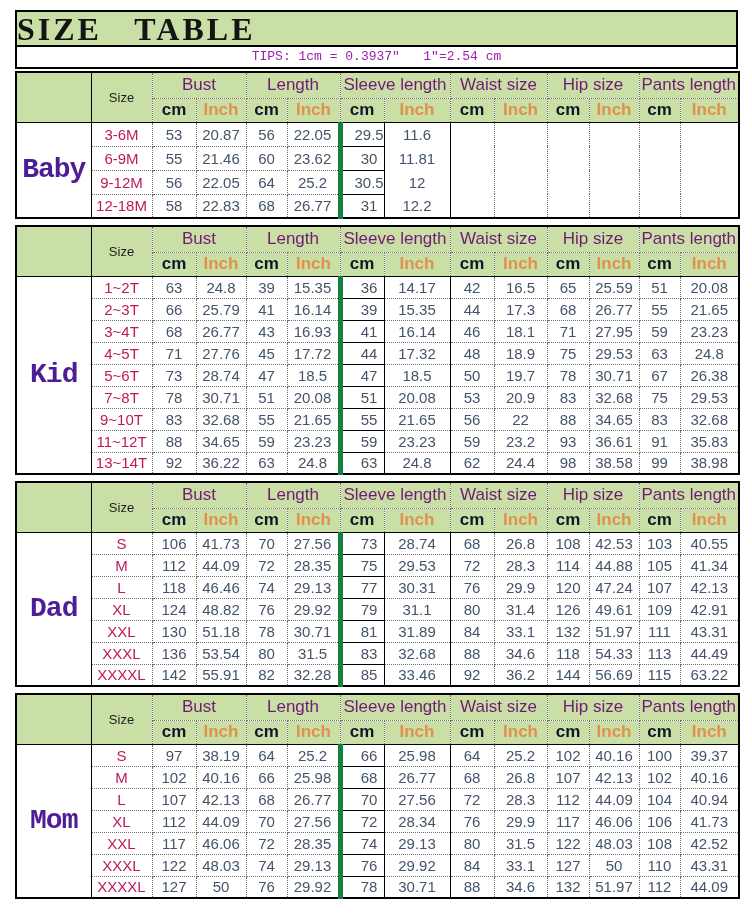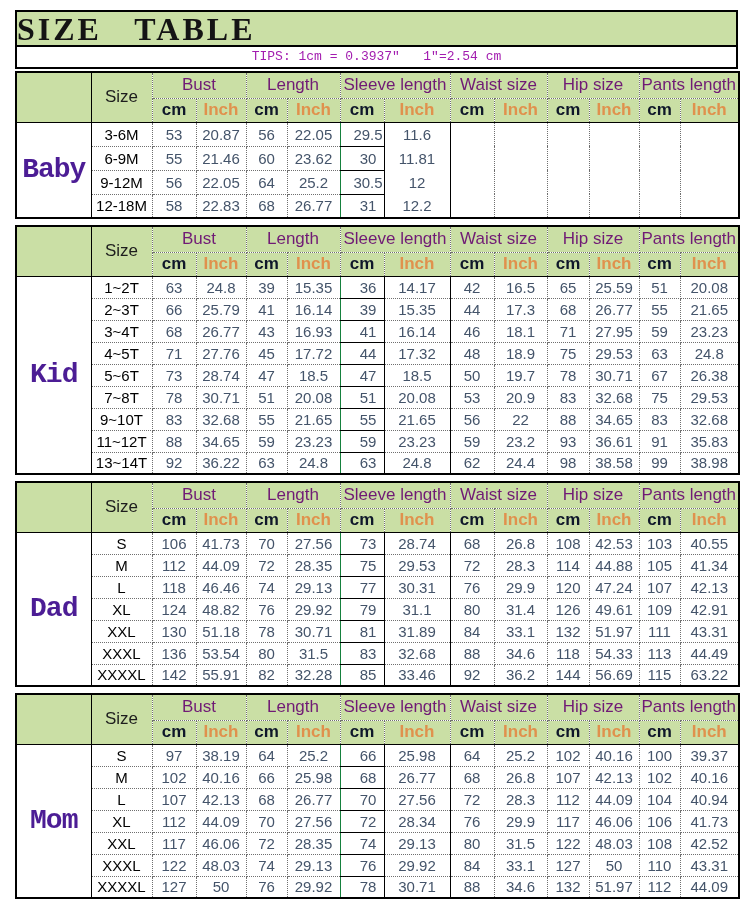--- a/index.html
+++ b/index.html
@@ -46,40 +46,40 @@
     text-align: center;
     vertical-align: middle;
     overflow: hidden;
     white-space: nowrap;
   }
 
   thead th { background: #cadfa5; font-weight: normal; }
   th.m-label { height: 26px; font-size: 17px; color: #701a75; }
   th.corner, th.size-h { border-bottom: 1px solid #000; }
   th.corner { border-right: 1px solid #000; }
-  th.size-h { font-size: 17px; color: #1d1d1d; }
+  th.size-h { font-size: 13px; color: #1d1d1d; }
   .hdr-units th { height: 24px; font-size: 17px; border-bottom: 1px solid #000; }
   th.u-cm  { color: #0f172a; font-weight: bold; margin-left: 40px; }
   th.u-inch{ color: #e0914d; font-weight: bold; }
 
   tbody td { height: 22px; font-size: 15px; color: #44546a; background: #fff; }
   .sec-baby tbody td { height: 24px; }
 
   td.group {
     border-right: 1px solid #000;
     font-family: "Liberation Mono", monospace;
     font-weight: bold;
     font-size: 28px;
     letter-spacing: -1px;
     color: #4c1d95;
   }
-  td.size-cell { color: #000000; margin-top: 40px; }
+  td.size-cell { color: #be185d; margin-top: 40px; }
 
   
-  td.c-slv-cm { border-left: 1px solid #15803d; border-right: 1px solid #000; border-bottom: 1px solid #000; padding-left: 12px; }
+  td.c-slv-cm { border-left: 5px solid #15803d; border-right: 1px solid #000; border-bottom: 1px solid #000; padding-left: 12px; }
   td.c-waist-cm { border-left: 1px solid #000; }
 
   
   .sec-baby tr:not(:last-child) td.c-slv-in { border-bottom: hidden; }
 
   td.empty-merged { background: #fff; }
 
   col.w-group { width: 75px; } col.w-size { width: 61px; }
   col.w1 { width: 44px; } col.w2 { width: 50px; }
   col.w3 { width: 41px; } col.w4 { width: 53px; }

